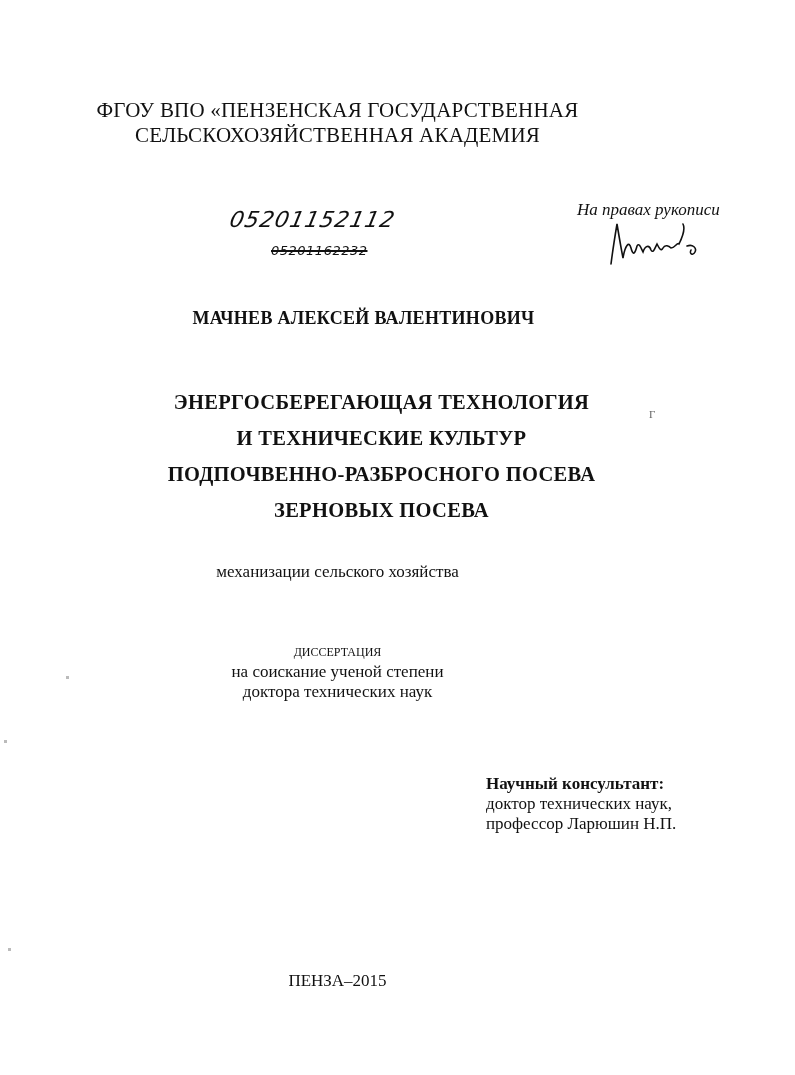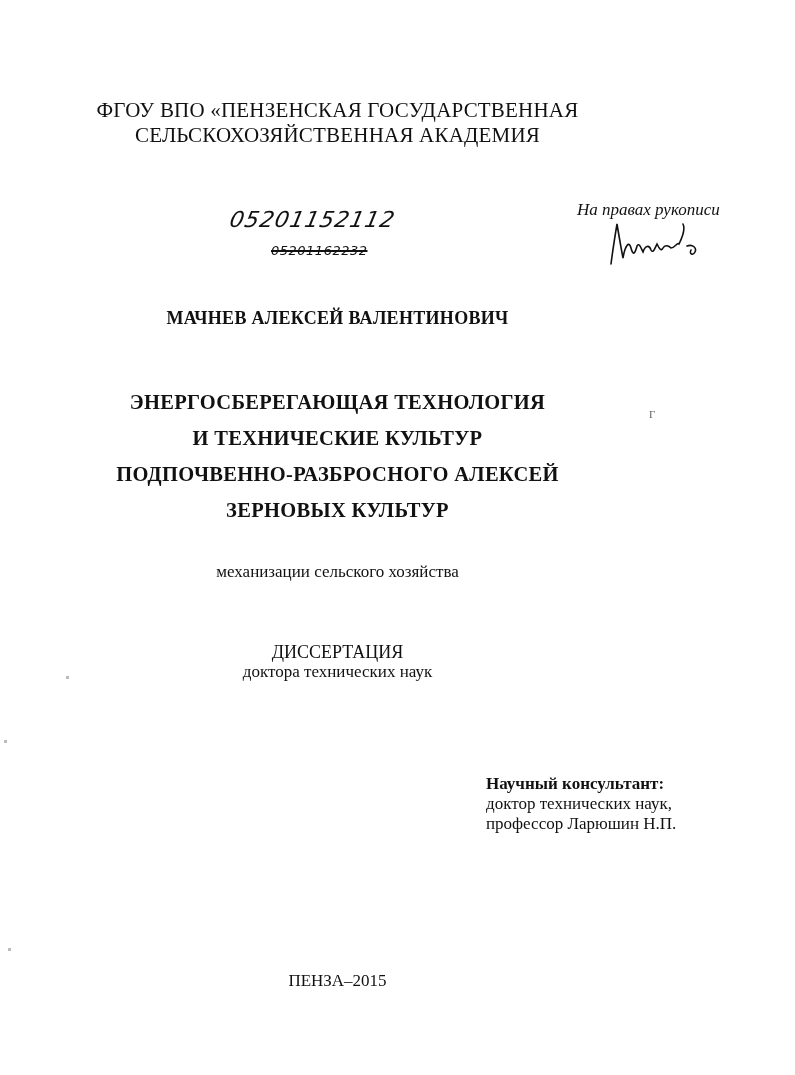--- a/index.html
+++ b/index.html
@@ -6,27 +6,27 @@
     body { width: 795px; height: 1075px; position: relative; overflow: hidden;
            font-family: "Liberation Serif", "DejaVu Serif", serif; color: #111; }
     .abs { position: absolute; }
     .center { left: 0; width: 675px; text-align: center; }
     .inst { top: 98px; font-size: 21px; line-height: 25px; letter-spacing: 0.2px; }
     .hand { font-family: "DejaVu Sans", sans-serif; font-style: italic; }
     .num1 { left: 230px; top: 207px; font-size: 22px; letter-spacing: 1px; transform: skewX(-12deg); }
     .num2 { left: 228px; top: 243px; font-size: 13px; text-decoration: line-through; text-decoration-thickness: 2px; letter-spacing: 0.5px; margin-left: 43px; }
     .rights { left: 577px; top: 200px; font-style: italic; font-size: 17px; }
     .sig { left: 605px; top: 218px; }
-    .author { top: 308px; font-weight: bold; font-size: 18px; letter-spacing: 0.3px; }
-    .title { top: 384px; font-weight: bold; font-size: 20.5px; line-height: 36px; letter-spacing: 0.3px; }
+    .author { top: 308px; font-weight: bold; font-size: 18px; letter-spacing: 0.3px; margin-left: 26px; }
+    .title { top: 384px; font-weight: bold; font-size: 20.5px; line-height: 36px; letter-spacing: 0.3px; padding-left: 44px; }
     .title div { height: 36px; }
     .mark { left: 649px; top: 408px; font-size: 11px; color: #666; }
     .spec { top: 562px; font-size: 17px; line-height: 20px; }
     .diss { top: 642px; font-size: 17px; line-height: 20px; }
-    .diss .big { font-size: 18px; }
+    .diss .big { font-size: 12px; }
     .consult { left: 486px; top: 774px; font-size: 17px; line-height: 20px; font-family: Liberation Serif, serif; }
     .consult .lbl { font-weight: bold; }
     .city { top: 971px; font-size: 17px; }
     .speck { width: 3px; height: 3px; background: #bbb; }
   </style>
 </head>
 <body>
 
 <div class="abs center inst">
   <div>ФГОУ ВПО «ПЕНЗЕНСКАЯ ГОСУДАРСТВЕННАЯ</div>
@@ -42,32 +42,33 @@
   <svg width="110" height="50" viewBox="0 0 110 50">
     <path d="M6 46 C8 30 10 18 12 6 C14 18 16 30 18 40 C20 28 24 22 26 30 C28 38 30 36 32 28 C34 24 36 30 38 34 C40 28 44 26 46 32 C48 36 50 30 52 26 C54 30 56 34 58 30 C60 26 64 28 66 30 C70 30 72 24 74 26 C78 18 80 10 78 6 M82 28 C88 26 92 30 90 34 C88 38 84 36 86 32" fill="none" stroke="#111" stroke-width="1.6" stroke-linecap="round"></path>
   </svg>
 </div>
 
 <div class="abs center author">МАЧНЕВ АЛЕКСЕЙ ВАЛЕНТИНОВИЧ</div>
 
 <div class="abs center title">
   <div>ЭНЕРГОСБЕРЕГАЮЩАЯ ТЕХНОЛОГИЯ</div>
   <div>И ТЕХНИЧЕСКИЕ КУЛЬТУР</div>
-  <div>ПОДПОЧВЕННО-РАЗБРОСНОГО АЛЕКСЕЙ</div>
-  <div>ЗЕРНОВЫХ КУЛЬТУР</div>
+  <div>ПОДПОЧВЕННО-РАЗБРОСНОГО ПОСЕВА</div>
+  <div>ЗЕРНОВЫХ ПОСЕВА</div>
 </div>
 
 <div class="abs mark">Г</div>
 
 <div class="abs center spec">
   <div>механизации сельского хозяйства</div>
 </div>
 
 <div class="abs center diss">
   <div class="big">ДИССЕРТАЦИЯ</div>
+  <div>на соискание ученой степени</div>
   <div>доктора технических наук</div>
 </div>
 
 <div class="abs consult">
   <div class="lbl">Научный консультант:</div>
   <div>доктор технических наук,</div>
   <div>профессор Ларюшин Н.П.</div>
 </div>
 
 <div class="abs center city">ПЕНЗА–2015</div>

